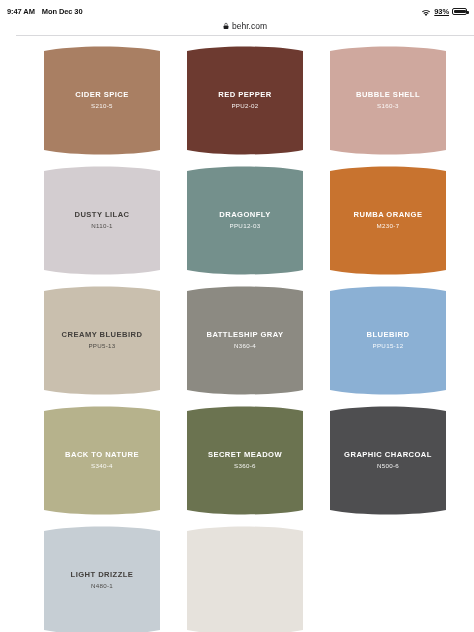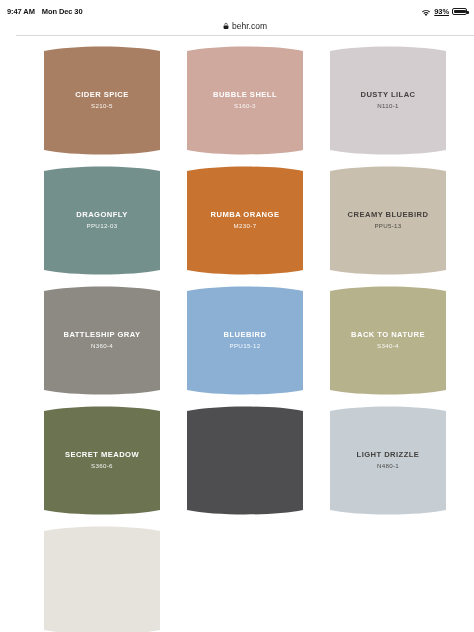--- a/index.html
+++ b/index.html
@@ -132,20 +132,29 @@
       <svg class="chip-shape" viewBox="0 0 136 111" preserveAspectRatio="none">
         <path d="M0,6 C34,0 102,0 136,6 L136,105 C102,111 34,111 0,105 Z" fill="#a97f63"></path>
       </svg>
       <div class="chip-text">
         <span class="chip-name">CIDER SPICE</span>
         <span class="chip-code">S210-5</span>
       </div>
     </div>
     <div class="chip light-text">
       <svg class="chip-shape" viewBox="0 0 136 111" preserveAspectRatio="none">
+        <path d="M0,6 C34,0 102,0 136,6 L136,105 C102,111 34,111 0,105 Z" fill="#6d3a30"></path>
+      </svg>
+      <div class="chip-text">
+        <span class="chip-name">RED PEPPER</span>
+        <span class="chip-code">PPU2-02</span>
+      </div>
+    </div>
+    <div class="chip light-text">
+      <svg class="chip-shape" viewBox="0 0 136 111" preserveAspectRatio="none">
         <path d="M0,6 C34,0 102,0 136,6 L136,105 C102,111 34,111 0,105 Z" fill="#cfa89e"></path>
       </svg>
       <div class="chip-text">
         <span class="chip-name">BUBBLE SHELL</span>
         <span class="chip-code">S160-3</span>
       </div>
     </div>
     <div class="chip dark-text">
       <svg class="chip-shape" viewBox="0 0 136 111" preserveAspectRatio="none">
         <path d="M0,6 C34,0 102,0 136,6 L136,105 C102,111 34,111 0,105 Z" fill="#d3cdd0"></path>
@@ -215,20 +224,24 @@
       </svg>
       <div class="chip-text">
         <span class="chip-name">SECRET MEADOW</span>
         <span class="chip-code">S360-6</span>
       </div>
     </div>
     <div class="chip light-text">
       <svg class="chip-shape" viewBox="0 0 136 111" preserveAspectRatio="none">
         <path d="M0,6 C34,0 102,0 136,6 L136,105 C102,111 34,111 0,105 Z" fill="#4e4e50"></path>
       </svg>
+      <div class="chip-text">
+        <span class="chip-name">GRAPHIC CHARCOAL</span>
+        <span class="chip-code">N500-6</span>
+      </div>
     </div>
     <div class="chip dark-text">
       <svg class="chip-shape" viewBox="0 0 136 111" preserveAspectRatio="none">
         <path d="M0,6 C34,0 102,0 136,6 L136,105 C102,111 34,111 0,105 Z" fill="#c6ced4"></path>
       </svg>
       <div class="chip-text">
         <span class="chip-name">LIGHT DRIZZLE</span>
         <span class="chip-code">N480-1</span>
       </div>
     </div>

